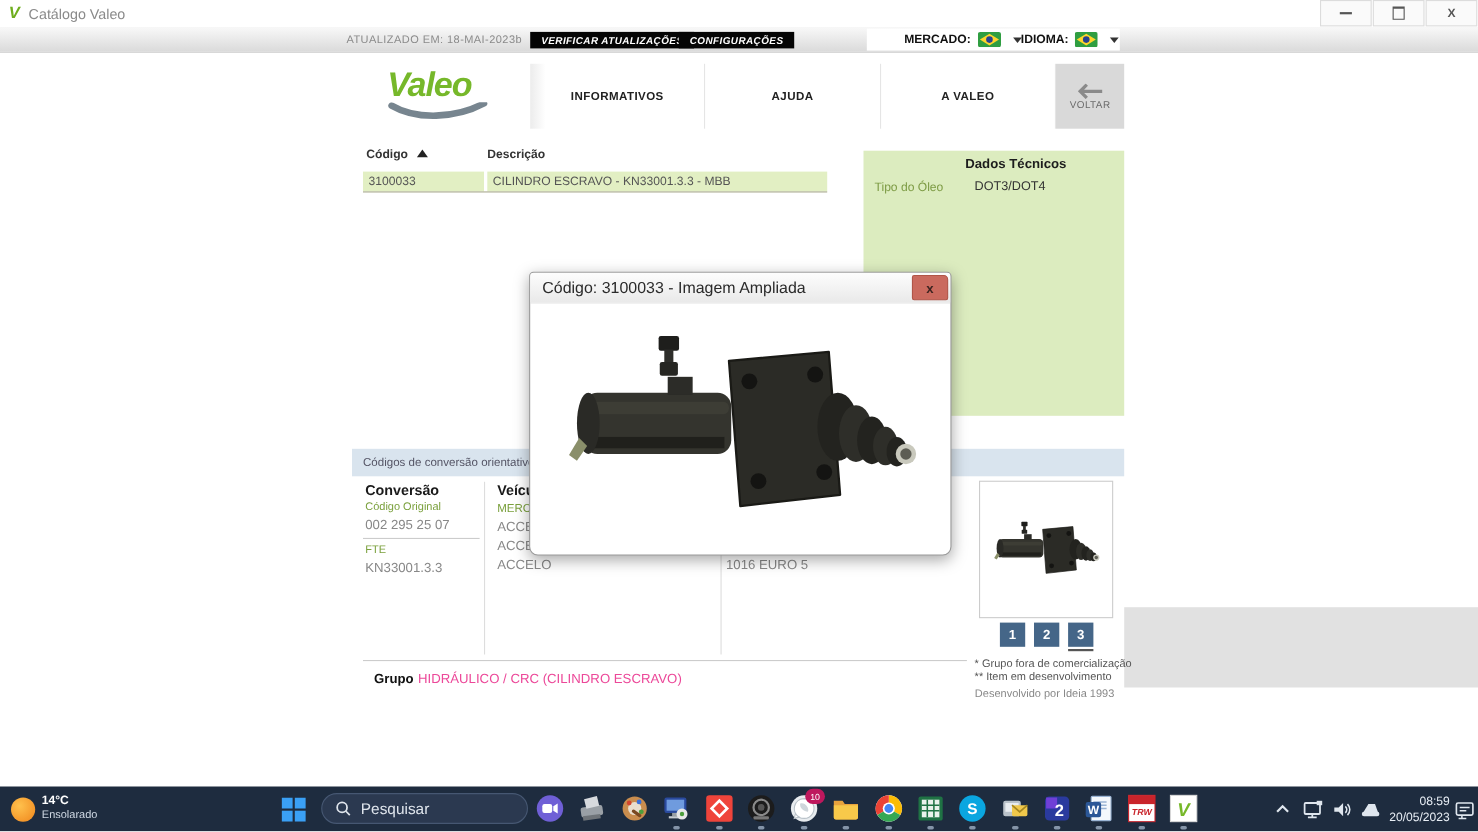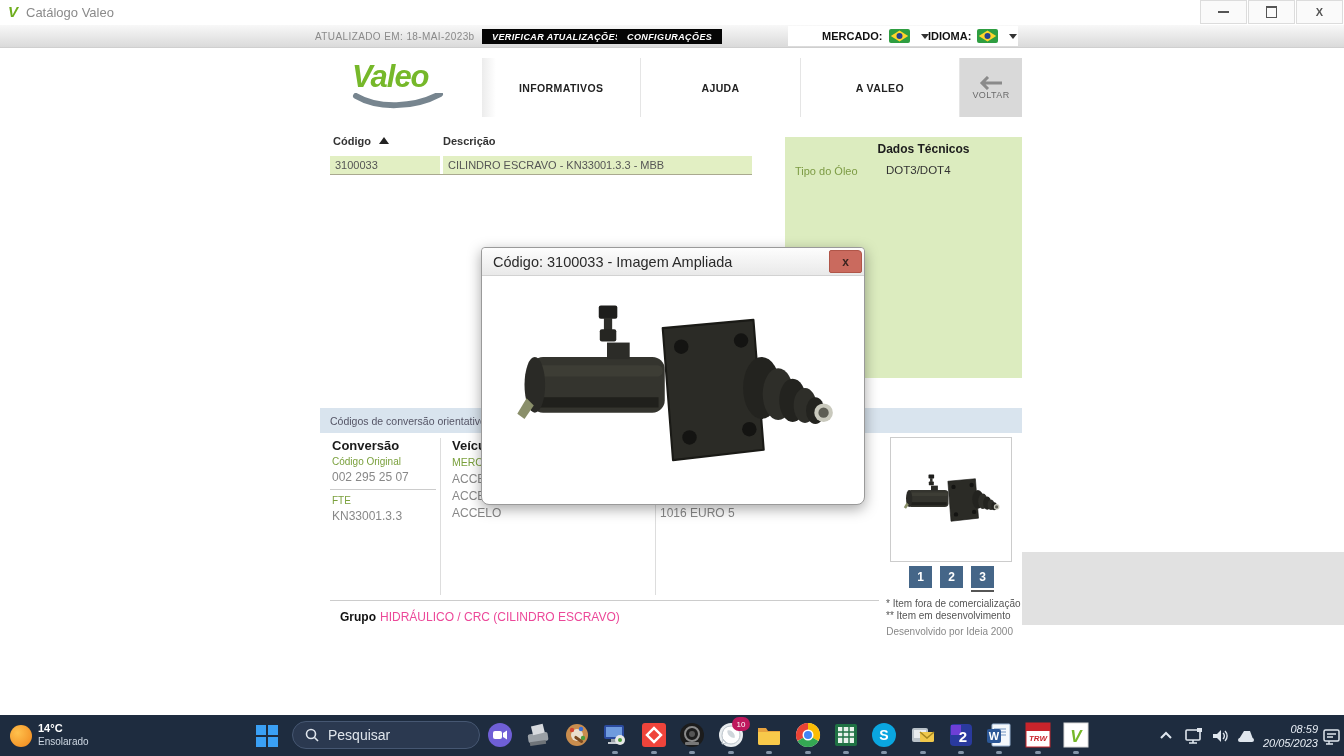--- a/index.html
+++ b/index.html
@@ -108,21 +108,21 @@
   .startbtn{left:256px;top:725px;width:22px;height:22px;cursor:pointer;}
   .searchpill{left:292px;top:721px;width:188px;height:28px;background:#2b3950;border:1px solid #465772;
               border-radius:15px;display:flex;align-items:center;padding-left:12px;gap:9px;
               box-sizing:border-box;cursor:text;}
   .search-text{font-size:14px;color:#dfe5ec;}
   .tb-icon{top:722px;width:26px;height:26px;cursor:pointer;}
   .tb-dot{top:751px;width:6px;height:3px;border-radius:2px;background:#8494a8;}
   .badge{position:absolute;right:-6px;top:-5px;min-width:14px;height:14px;border-radius:8px;background:#be185d;
          color:#fff;font-size:8px;font-weight:400;display:flex;align-items:center;justify-content:center;padding:0 2px;margin-left:45px;}
   .tray-icon{top:726px;width:20px;height:20px;cursor:pointer;}
-  .clock{left:1252px;top:722px;width:66px;text-align:right;font-size:11px;color:#e8eef5;line-height:14px;cursor:pointer;font-style:italic;}
+  .clock{left:1252px;top:722px;width:66px;text-align:right;font-size:11px;color:#e8eef5;line-height:14px;cursor:pointer;}
 </style>
 </head>
 <body>
 
 <div class="screen">
 
   <svg width="0" height="0" style="position:absolute">
     <defs>
       <g id="product-art">
         <rect x="88" y="8" width="18" height="13" rx="2" fill="#1e1e1c"></rect>
@@ -249,23 +249,23 @@
   <div class="abs grayband"></div>
   <div class="abs thumbbox">
     <svg viewBox="0 0 320 180" width="100" height="64">
         <use href="#product-art"></use>
       </svg>
   </div>
   <div class="abs pager pg1">1</div>
   <div class="abs pager pg2">2</div>
   <div class="abs pager pg3">3</div>
   <div class="abs pg-underline"></div>
-  <span class="abs footnote fn1">* Item fora de comercialização</span>
+  <span class="abs footnote fn1">* Grupo fora de comercialização</span>
   <span class="abs footnote fn2">** Item em desenvolvimento</span>
-  <span class="abs credit">Desenvolvido por Ideia 2000</span>
+  <span class="abs credit">Desenvolvido por Ideia 1993</span>
 
   <div class="abs modal">
     <div class="modal-titlebar">
       <span class="modal-title">Código: 3100033 - Imagem Ampliada</span>
     </div>
     <div class="modal-close">x</div>
     <div class="modal-imgwrap">
       <svg viewBox="0 0 320 180" width="330" height="186">
           <use href="#product-art"></use>
         </svg>

